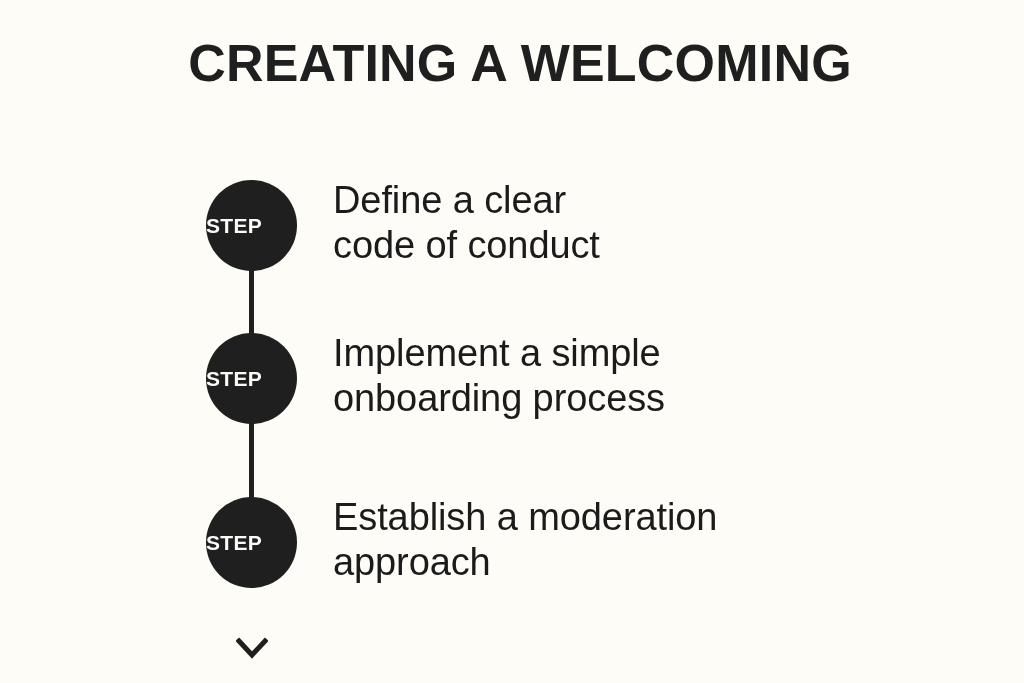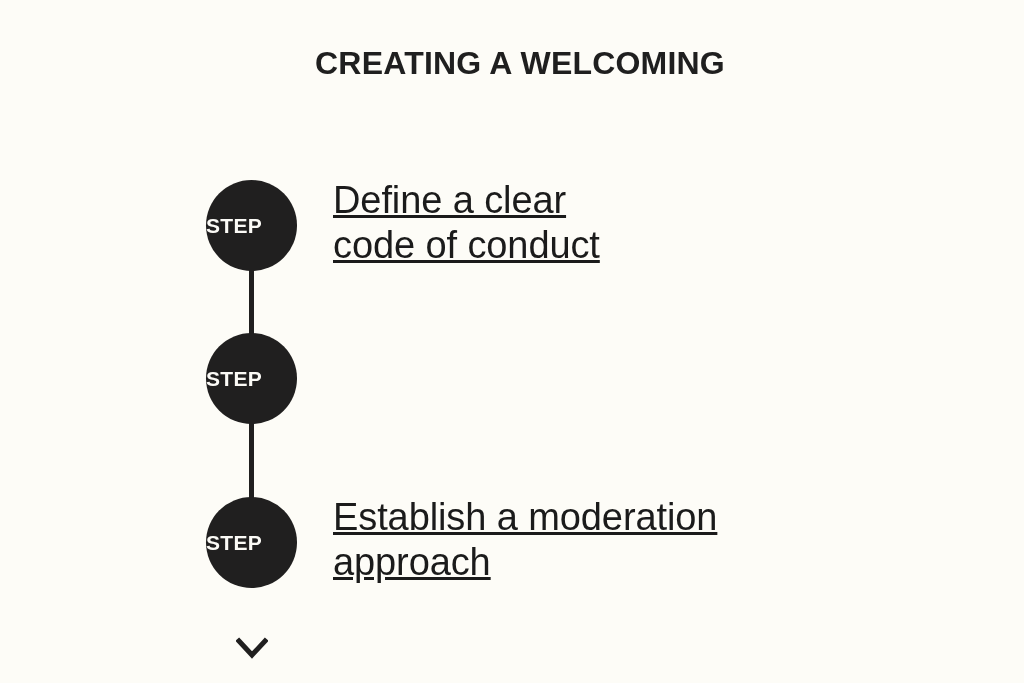--- a/index.html
+++ b/index.html
@@ -21,21 +21,21 @@
   }
 
   
   .title {
     position: absolute;
     left: 0;
     right: 0;
     top: 40px;
     text-align: center;
     color: #1F1F1F;
-    font-size: 32px;
+    font-size: 52px;
     font-weight: bold;
     line-height: 46px;
     letter-spacing: 0.2px;
     text-transform: uppercase;
     padding-left: 16px;
   }
   .title-line { display: block; white-space: pre; }
 
   
   .flow {
@@ -78,21 +78,20 @@
   .step-text {
     position: absolute;
     left: 127px;
     top: -2px;
     color: #1B1B1B;
     font-size: 38px;
     line-height: 45px;
     font-weight: normal;
     letter-spacing: -0.1px;
     white-space: pre-line;
-    text-decoration: underline;
   }
 
   
   .connector {
     position: absolute;
     left: 43px;
     width: 5px;
     background: #201F1F;
     z-index: 1;
   }
@@ -134,20 +133,22 @@
         <span class="step-circle-label">STEP</span>
       </div>
       <div class="step-text">Define a clear
 code of conduct</div>
     </div>
 
     <div class="step-row r1">
       <div class="step-circle">
         <span class="step-circle-label">STEP</span>
       </div>
+      <div class="step-text">Implement a simple
+onboarding process</div>
     </div>
 
     <div class="step-row r2">
       <div class="step-circle">
         <span class="step-circle-label">STEP</span>
       </div>
       <div class="step-text">Establish a moderation
 approach</div>
     </div>
 

